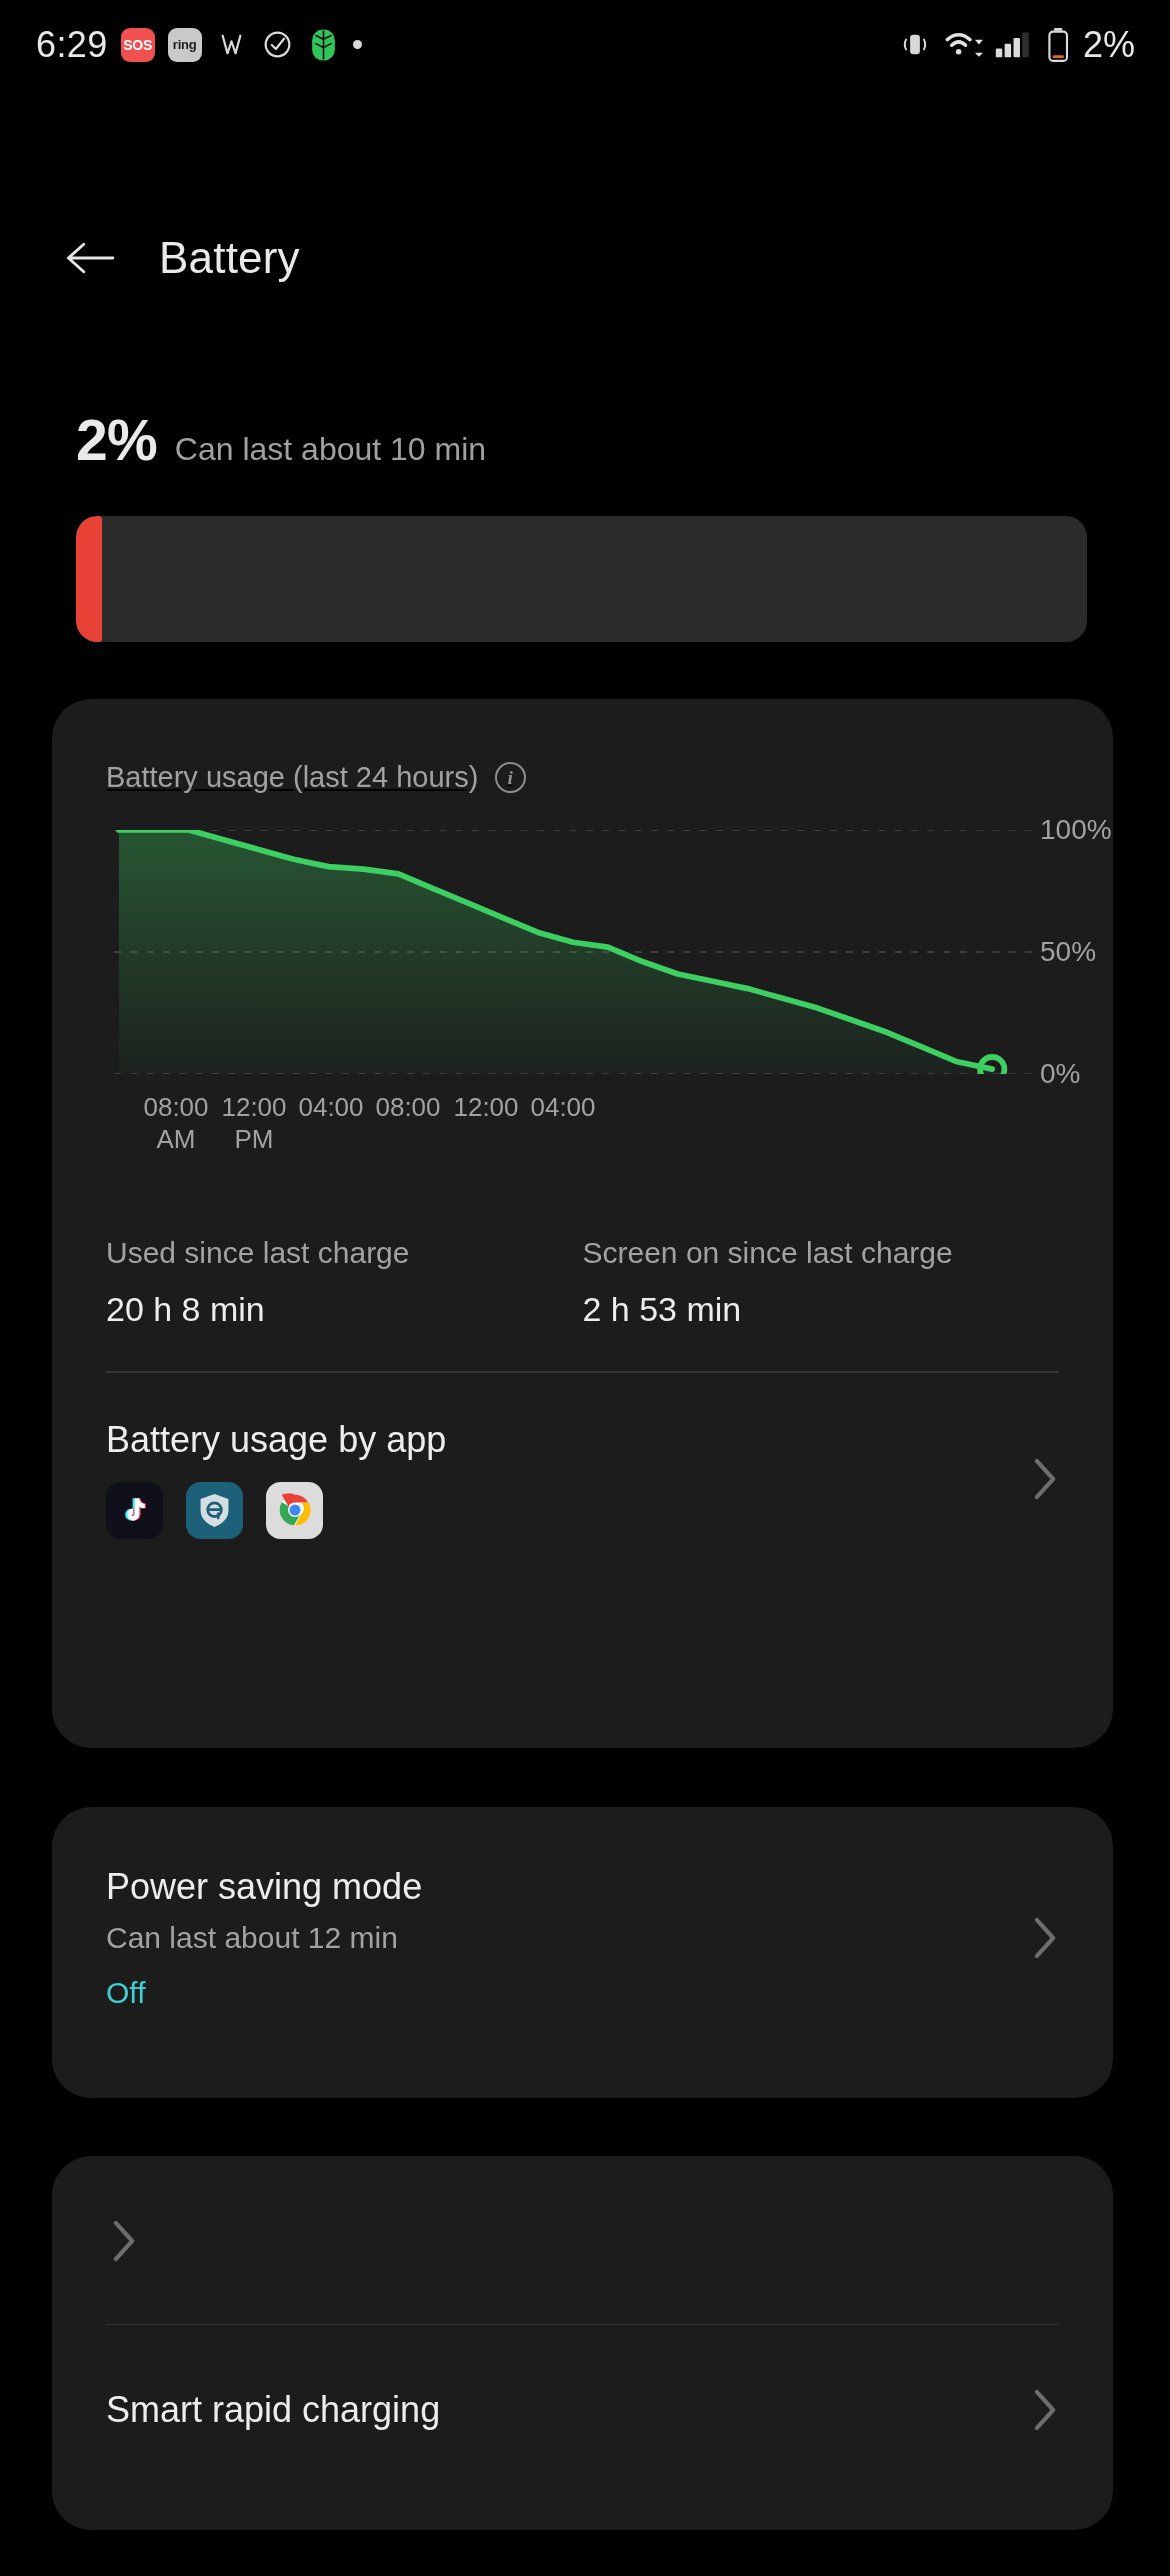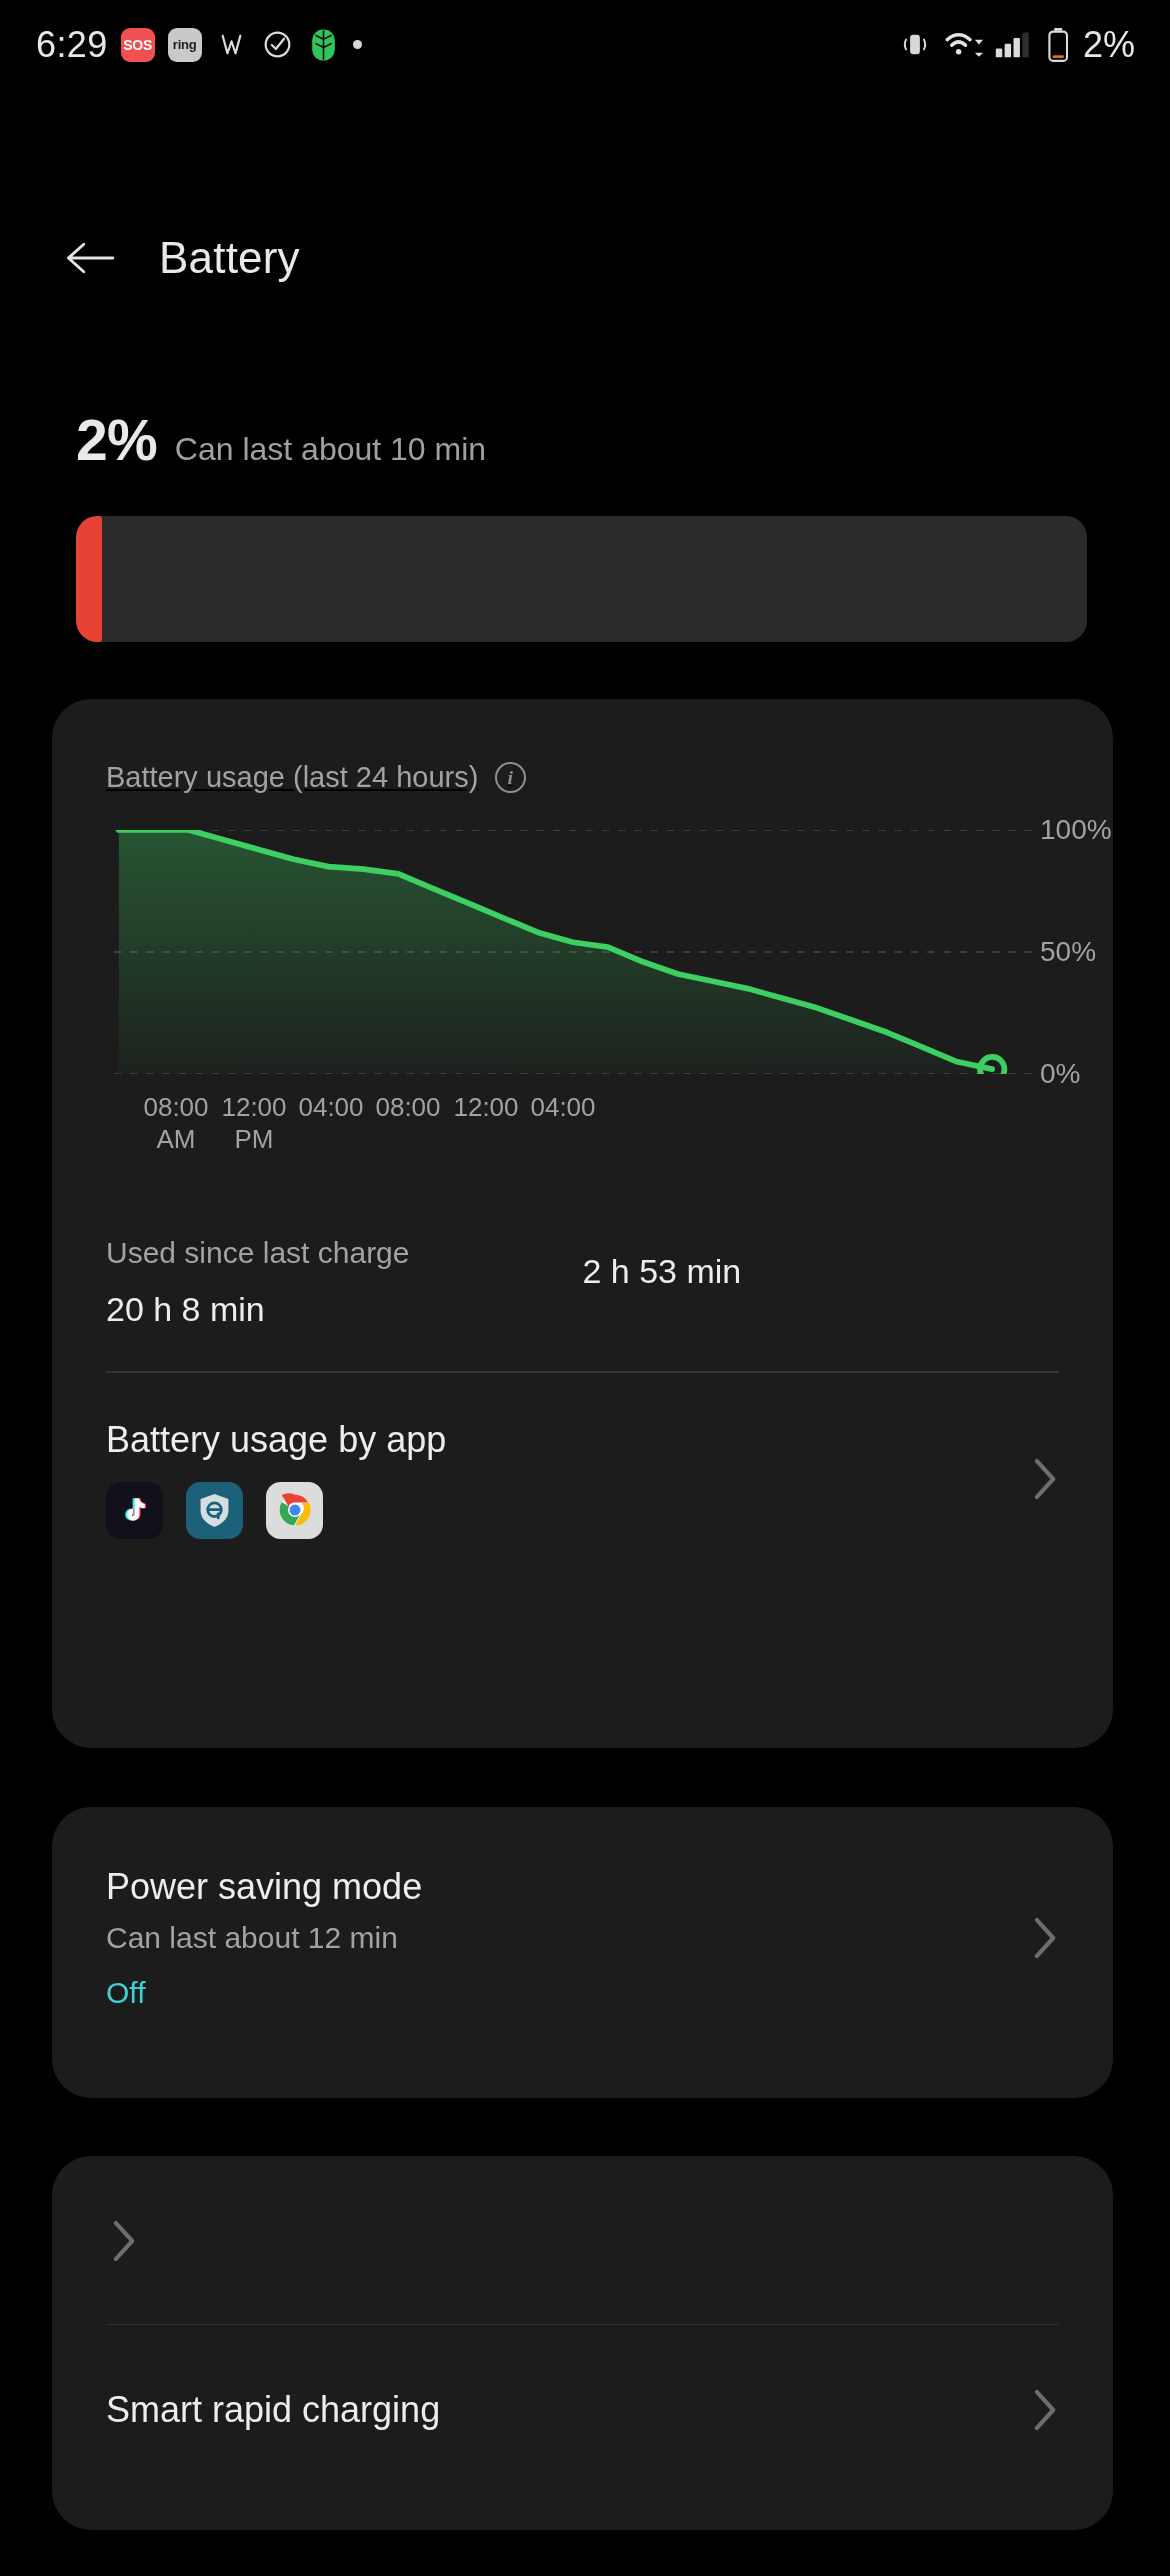--- a/index.html
+++ b/index.html
@@ -261,20 +261,21 @@
         <div>04:00</div>
       </div>
     </div>
 
   <div class="stats">
     <div class="stat">
       <div class="stat-label">Used since last charge</div>
       <div class="stat-value">20 h 8 min</div>
     </div>
     <div class="stat">
+      <div class="stat-label">Screen on since last charge</div>
       <div class="stat-value">2 h 53 min</div>
     </div>
   </div>
 
   <div class="divider"></div>
 
   <div class="row" id="row-usage-apps">
     <div class="row-main">
       <div class="row-title">Battery usage by app</div>
       <div class="app-icons">

